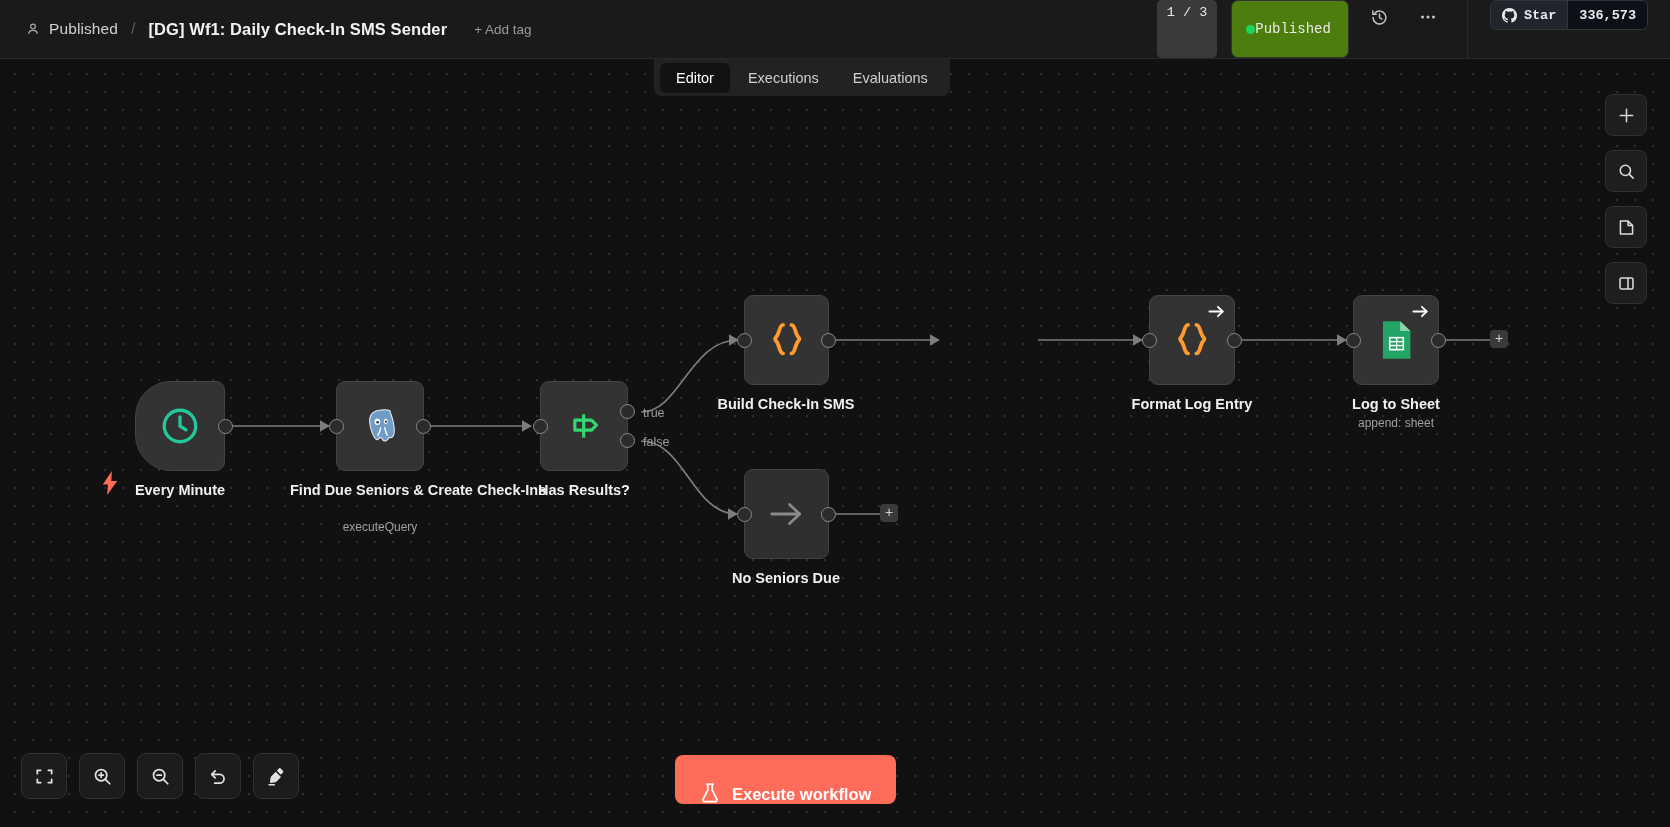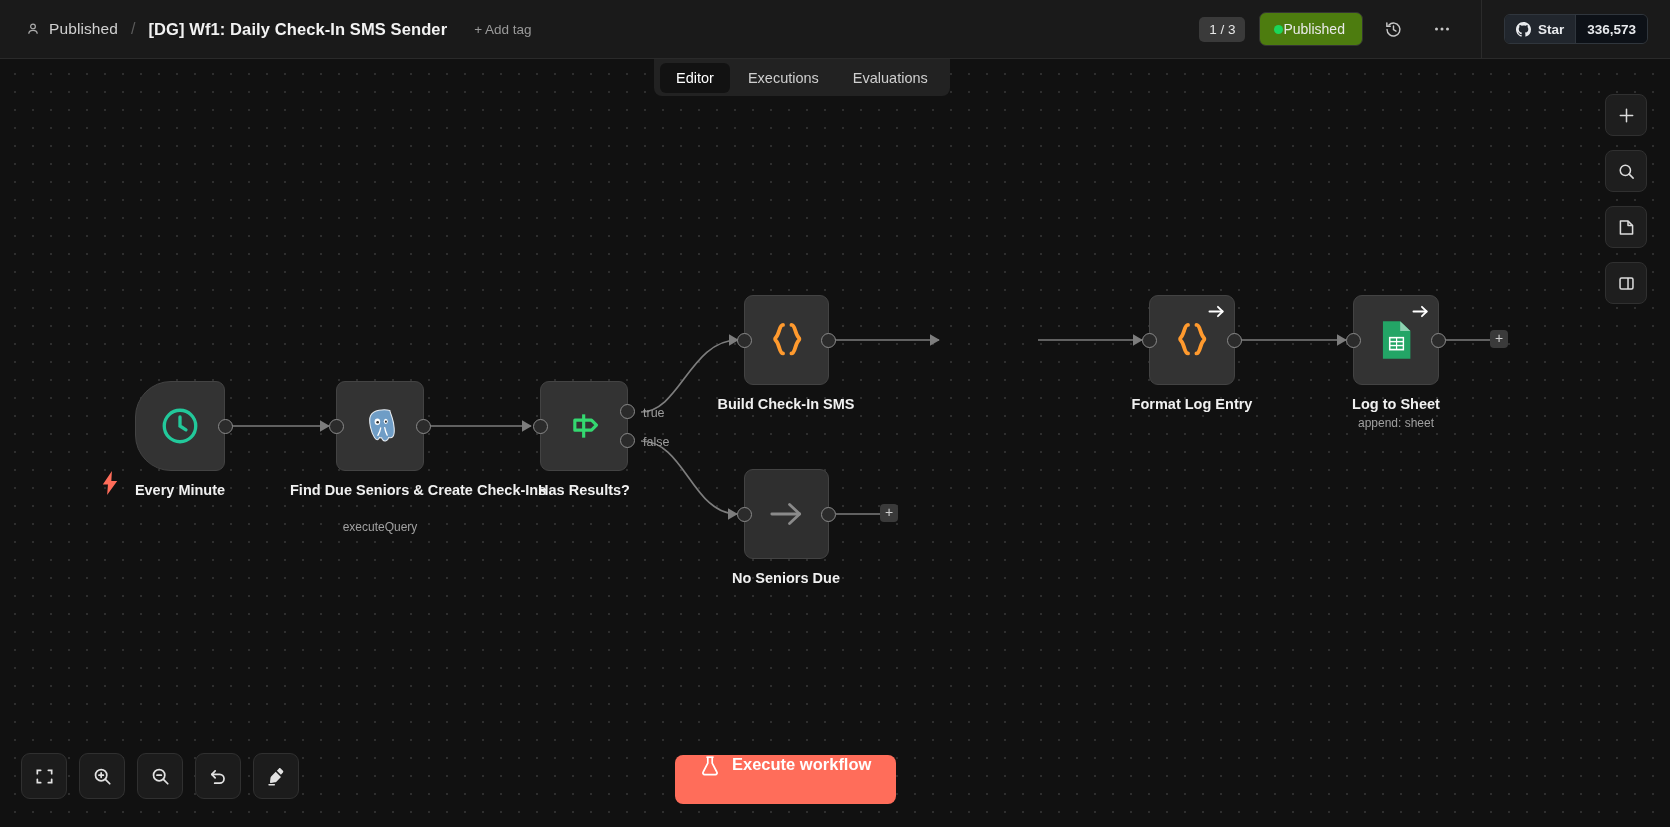--- a/index.html
+++ b/index.html
@@ -24,21 +24,21 @@
   .hdr-left { display: flex; align-items: center; padding-left: 26px; gap: 0px; flex: 0 0 auto; }
   .person-icon { width: 14px; height: 14px; margin-right: 9px; opacity: .8; }
   .crumb-personal {
     font-size: 15.5px; color: #d0d0d0; letter-spacing: .1px;
   }
   .crumb-sep { color: #5a5a5a; font-size: 16px; margin: 0 13px; }
   .wf-title { font-size: 16.5px; font-weight: bold; color: #f2f2f2; letter-spacing: .1px; }
   .add-tag { font-size: 13.5px; color: #9a9a9a; margin-left: 27px; cursor: pointer; }
 
   .hdr-right {
-    margin-left: auto; display: flex; align-items: center; height: 100%;
+    margin-left: auto; display: flex; height: 100%; font-family: Liberation Mono, monospace;
   }
   .page-count {
     background: #3a3a3a; color: #e8e8e8; font-size: 13.5px;
     border-radius: 5px; padding: 5px 10px; margin-right: 14px;
   }
   .pub-pill {
     display: flex; align-items: center; 
     background: #4d7c0f; border: 1px solid #333;
     border-radius: 7px; padding: 8px 17px 8px 14px;
     font-size: 14px; color: #eaeaea;
@@ -138,21 +138,21 @@
   .btool-btn {
     width: 46px; height: 46px; background: #1c1c1c; border: 1px solid #303030;
     border-radius: 9px; display: flex; align-items: center; justify-content: center;
     cursor: pointer; color: #e2e2e2;
   }
   .exec-btn {
     position: absolute; left: 675px; bottom: 23px;
     background: #ff6d5a; color: #ffffff;
     border: none; border-radius: 8px;
     height: 49px; padding: 0 25px;
-    display: flex; align-items: flex-start; gap: 12px;
+    display: flex; align-items: flex-end; gap: 12px;
     font-size: 16.5px; font-weight: bold; cursor: pointer;
     font-family: "Liberation Sans", sans-serif;
     z-index: 20;
   }
 </style>
 </head>
 <body>
 
 <div id="app">
 

